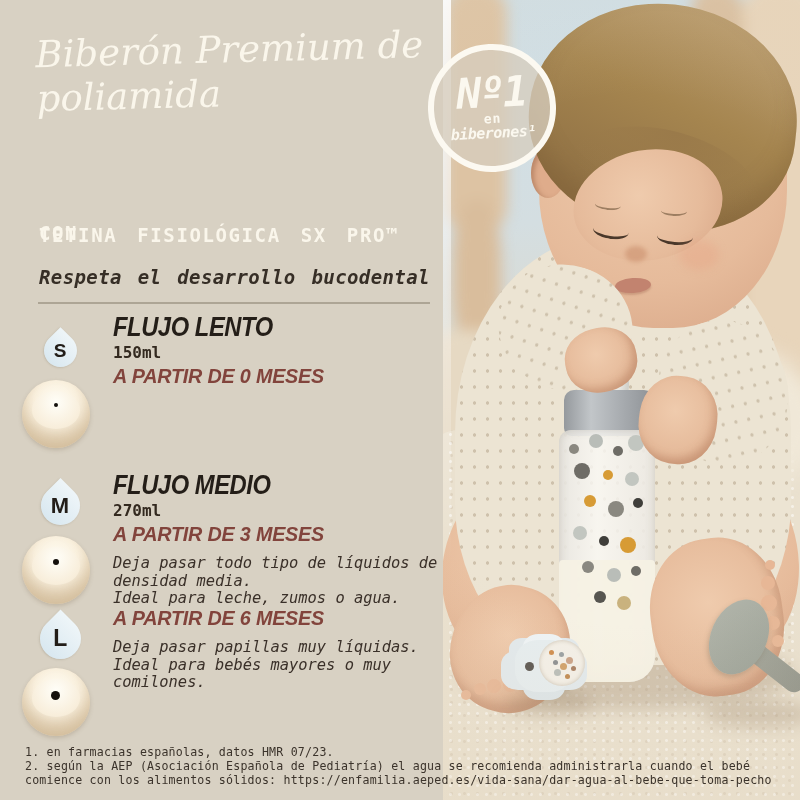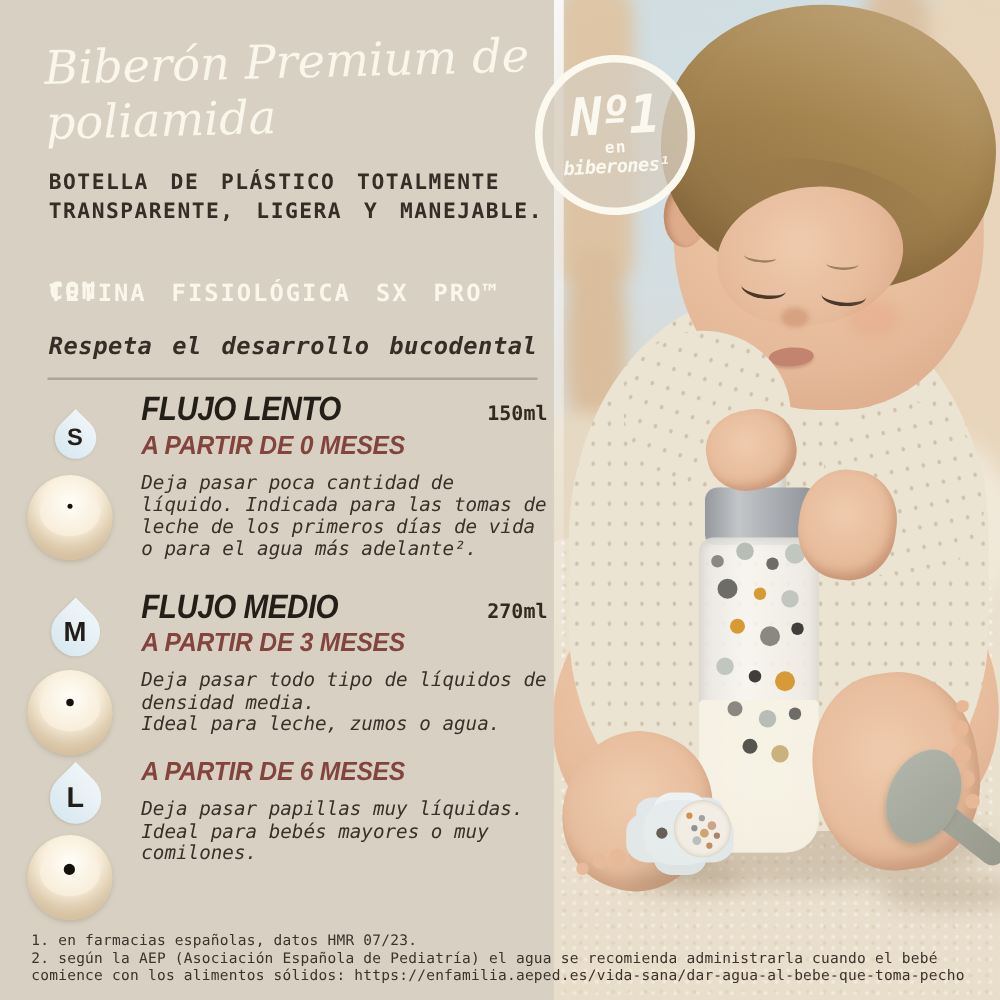--- a/index.html
+++ b/index.html
@@ -32,21 +32,21 @@
   .teat{position:absolute;left:22px;width:68px;height:68px;border-radius:50%;
     background:radial-gradient(circle at 50% 34%,#fffdf4 0%,#faf1df 40%,#efdfc4 72%,#e2cda9 100%);
     box-shadow:inset 0 -14px 16px rgba(170,140,100,.35),0 2px 4px rgba(120,100,70,.25);}
   .teat::before{content:"";position:absolute;left:14%;top:16%;width:72%;height:56%;
     border-radius:50%;background:radial-gradient(circle at 50% 30%,#fffef8 0%,#f8eedb 70%,rgba(248,238,219,0) 100%);}
   .teat::after{content:"";position:absolute;left:50%;top:34%;border-radius:50%;background:#14100c;}
   .teat-s::after{width:4px;height:4px;margin-left:-2px;}
   .teat-m::after{width:6px;height:6px;margin-left:-3px;}
   .teat-l::after{width:9px;height:9px;margin-left:-5px;}
   .flow-content{position:absolute;left:113px;top:0;width:325px;}
-  .flow-headrow{display:flex;justify-content:space-between;align-items:baseline;}
+  .flow-headrow{display:flex;justify-content:space-between;align-items:baseline;flex-direction:column;}
   .flow-name{font-family:"Liberation Sans",sans-serif;font-weight:700;font-style:italic;
     font-size:27px;color:#241e18;letter-spacing:-.5px;transform:scaleX(.88);transform-origin:left;white-space:nowrap;}
   .flow-volume{font-weight:700;font-size:16px;color:#33291f;}
   .flow-age{margin-top:2px;font-family:"Liberation Sans",sans-serif;font-weight:700;font-style:italic;
     font-size:21px;color:#82443c;letter-spacing:-.2px;transform:scaleX(.94);transform-origin:left;white-space:nowrap;}
   .flow-desc{margin-top:9px;font-style:italic;font-size:15.4px;line-height:17.5px;
     color:#3a3029;white-space:pre-line;}
 
   
   .footnotes{left:25px;top:745px;width:748px;z-index:5;color:#3b332b;
@@ -205,39 +205,36 @@
     <div class="ph shadow" style="left:260px;top:700px;width:110px;height:28px;"></div>
     <div class="ph spoon-stick"></div>
     <div class="ph spoon-disc"></div>
     <div class="ph veil"></div>
     <div class="ph ph-strip"></div>
   </div>
 
   <div class="abs panel">
     <div class="abs script-title">Biberón Premium de
 poliamida</div>
-    <div class="abs subtitle">BOTELLA DE PLÁSTICO TOTALMENTE
-TRANSPARENTE, LIGERA Y MANEJABLE.</div>
     <div class="abs con-line">CON</div>
     <div class="abs tagline">Respeta el desarrollo bucodental</div>
     <div class="abs tetina-line">TETINA FISIOLÓGICA SX PRO™</div>
     <div class="abs divider"></div>
 
     <div class="abs flow" style="top:312px;">
       <div class="drop" style="left:44px;top:22px;width:33px;height:33px;">
           <span style="font-size:19px;">S</span>
         </div>
       <div class="teat teat-s" style="top:68px;"></div>
       <div class="flow-content">
         <div class="flow-headrow">
           <span class="flow-name">FLUJO LENTO</span>
           <span class="flow-volume">150ml</span>
         </div>
         <div class="flow-age">A PARTIR DE 0 MESES</div>
-        <div class="flow-desc">Deja pasar poca cantidad de líquido. Indicada para las tomas de leche de los primeros días de vida o para el agua más adelante².</div>
       </div>
     </div>
 
     <div class="abs flow" style="top:470px;">
       <div class="drop" style="left:41px;top:16px;width:39px;height:39px;">
           <span style="font-size:22px;">M</span>
         </div>
       <div class="teat teat-m" style="top:66px;"></div>
       <div class="flow-content">
         <div class="flow-headrow">

